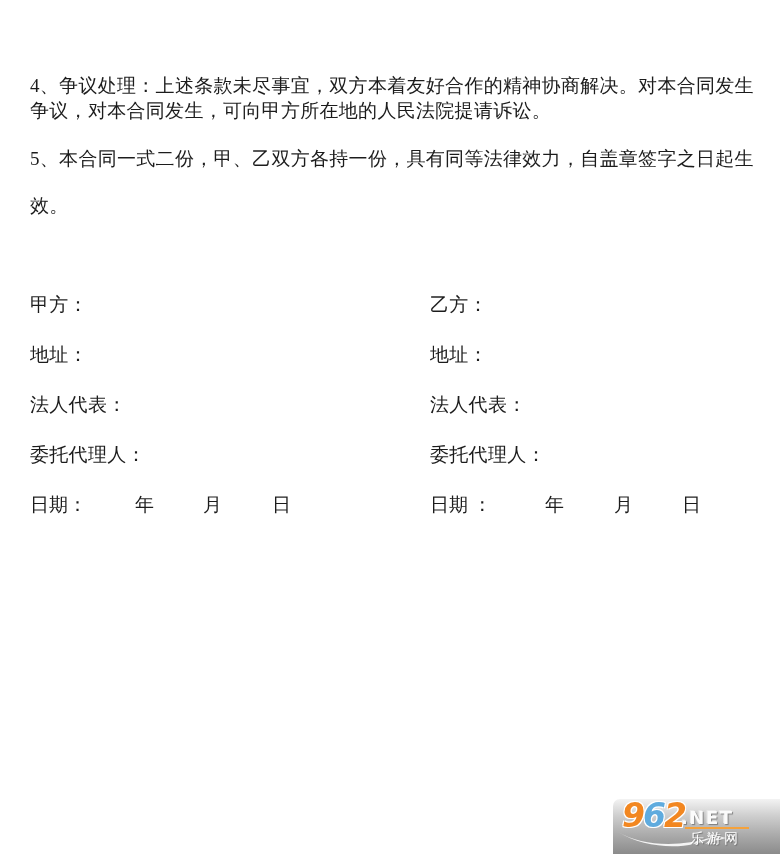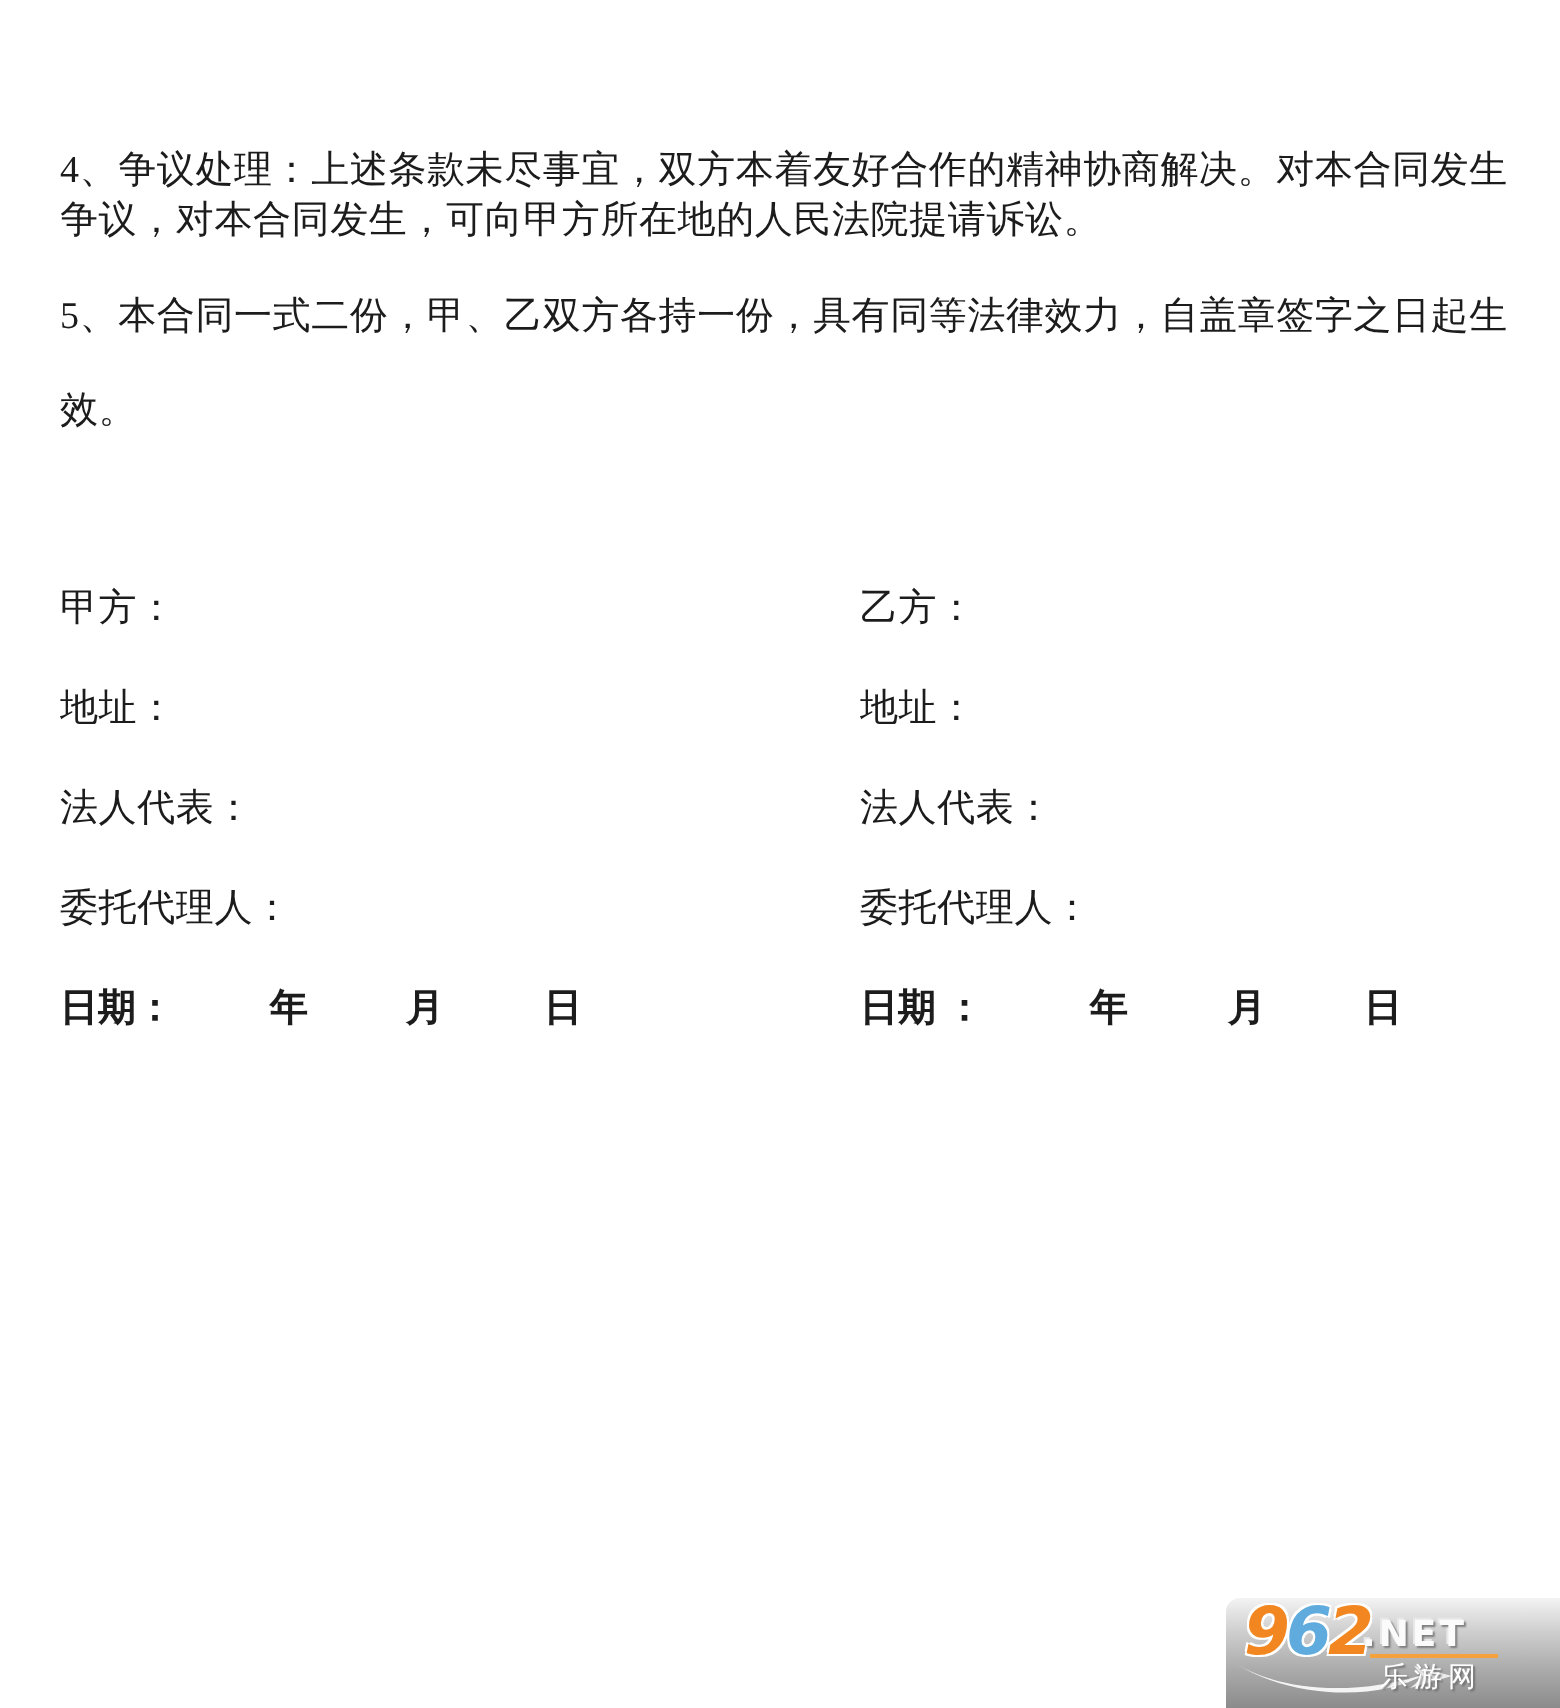--- a/index.html
+++ b/index.html
@@ -35,21 +35,21 @@
     letter-spacing: 0.3px;
   }
   .col-left  { left: 30px; }
   .col-right { left: 430px; }
   .row-party { top: 294px; }
   .row-addr  { top: 344px; }
   .row-legal { top: 394px; }
   .row-agent { top: 444px; }
   .row-date  { top: 494px; }
 
-  .date-part { position: absolute; font-size: 19px; line-height: 22px; white-space: nowrap; font-weight: bold; }
+  .date-part { position: absolute; font-size: 19px; line-height: 22px; white-space: nowrap; }
   .date-part.lbl { left: 0; }
   .date-row { position: absolute; width: 350px; height: 24px; }
   .date-row.col-left  .y { left: 105px; }
   .date-row.col-left  .m { left: 173px; }
   .date-row.col-left  .d { left: 242px; }
   .date-row.col-right .y { left: 115px; }
   .date-row.col-right .m { left: 184px; }
   .date-row.col-right .d { left: 252px; }
 
   

